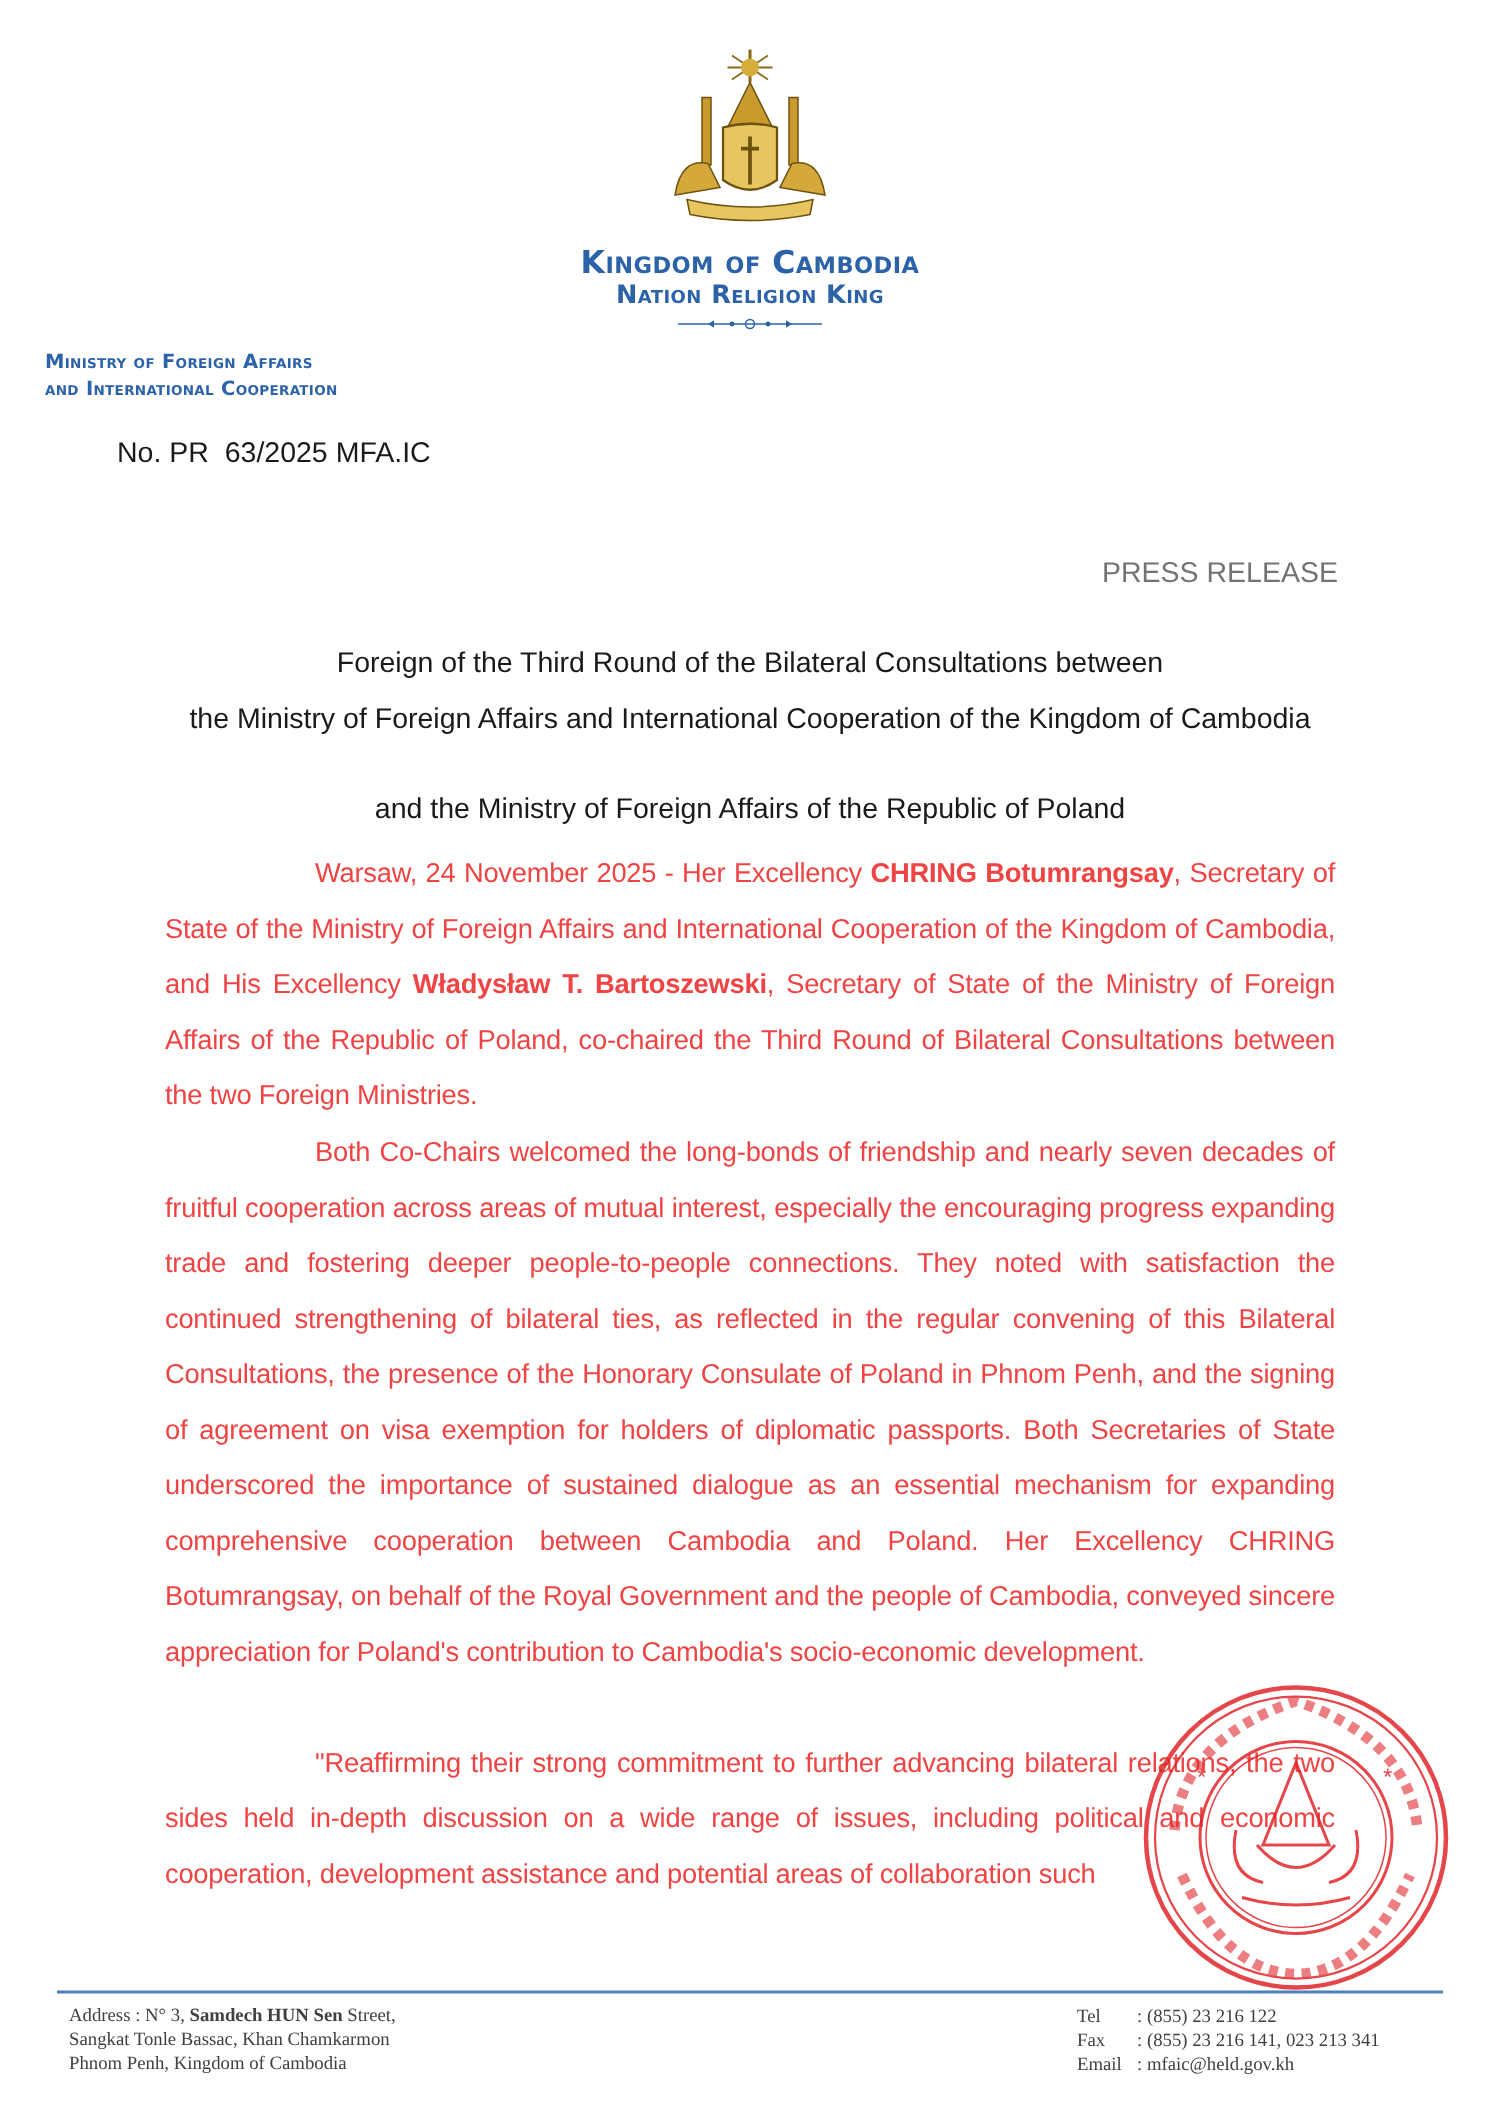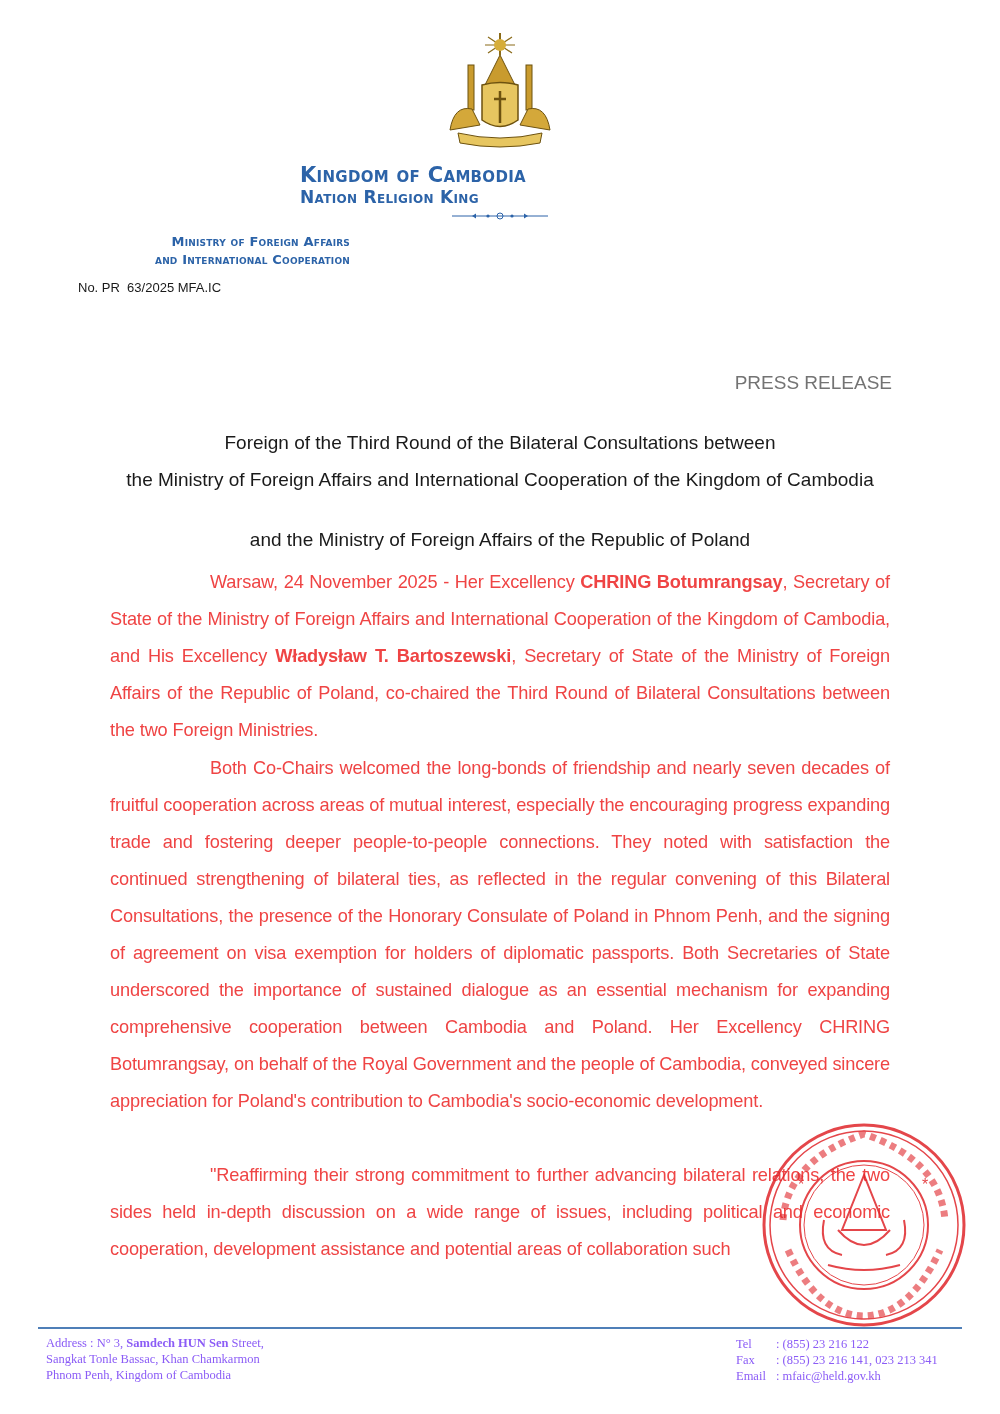--- a/index.html
+++ b/index.html
@@ -1,45 +1,45 @@
 <!DOCTYPE html>
 <html><head>
 <meta charset="utf-8">
 <style>
   html, body { margin:0; padding:0; background:#ffffff; }
   body { width:1000px; height:1414px; position:relative; overflow:hidden; font-family:"Liberation Sans", sans-serif; color:#111; }
   .abs { position:absolute; }
   
   #emblem { left:440px; top:25px; width:120px; height:130px; }
   
-  .kingdom { left:300px; width:400px; color:#2c63a8; font-family:"DejaVu Sans", sans-serif; font-weight:bold; font-variant:small-caps; letter-spacing:0.3px; }
+  .kingdom { left:300px; width:400px; text-align:center; color:#2c63a8; font-family:"DejaVu Sans", sans-serif; font-weight:bold; font-variant:small-caps; letter-spacing:0.3px; }
   #k1 { top:163px; font-size:21px; }
   #k2 { top:187px; font-size:17px; }
   #divider { left:448px; top:209px; width:104px; height:14px; }
   
-  .ministry { left:30px; width:320px; text-align:right; color:#2c63a8; font-family:"DejaVu Sans", sans-serif; font-weight:bold; font-variant:small-caps; font-size:13px; letter-spacing:0.2px; }
+  .ministry { left:30px; width:320px; text-align:left; color:#2c63a8; font-family:"DejaVu Sans", sans-serif; font-weight:bold; font-variant:small-caps; font-size:13px; letter-spacing:0.2px; }
   #m1 { top:234px; }
   #m2 { top:252px; }
-  #ref { left:78px; top:280px; font-size:13px; color:#1a1a1a; }
+  #ref { left:78px; top:292px; font-size:19px; color:#1a1a1a; }
   #press { right:108px; top:372px; font-size:19px; color:#737373; }
   .title { left:100px; width:800px; text-align:center; font-size:19px; color:#1a1a1a; }
   #t1 { top:432px; } #t2 { top:469px; } #t3 { top:506px;margin-top:23px; }
   .para { left:110px; width:780px; font-size:18.2px; line-height:37px; text-align:justify; color:#ef4444; letter-spacing:-0.15px; }
   .para p { margin:0; text-indent:100px; }
   #p1 { top:564px; }
   #p2 { top:750px; }
   #p3 { top:1157px; }
   b.nm { font-weight:bold; }
   
   #seal { left:758px; top:1120px; width:212px; height:210px; opacity:0.85; }
   
   #footline { left:38px; top:1327px; width:924px; height:2px; background:#4f7fb8; }
-  .foot { color:#8b5cf6; font-family:"Liberation Serif", serif; font-size:12.5px; line-height:16px; }
+  .foot { color:#404040; font-family:"Liberation Serif", serif; font-size:12.5px; line-height:16px; }
   #addr { left:46px; top:1335px; }
-  #contact { left:736px; top:1336px; }
+  #contact { left:718px; top:1336px; }
   #contact .lbl { display:inline-block; width:40px; }
 </style>
 </head>
 <body>
 
 <svg id="emblem" class="abs" viewBox="0 0 120 130">
   <g fill="none" stroke="#8a6a18" stroke-width="1.5">
     <path d="M60 8 L60 30" stroke-width="2"></path>
     <path d="M48 12 L72 28 M72 12 L48 28 M45 20 L75 20" stroke-width="1.2"></path>
   </g>

